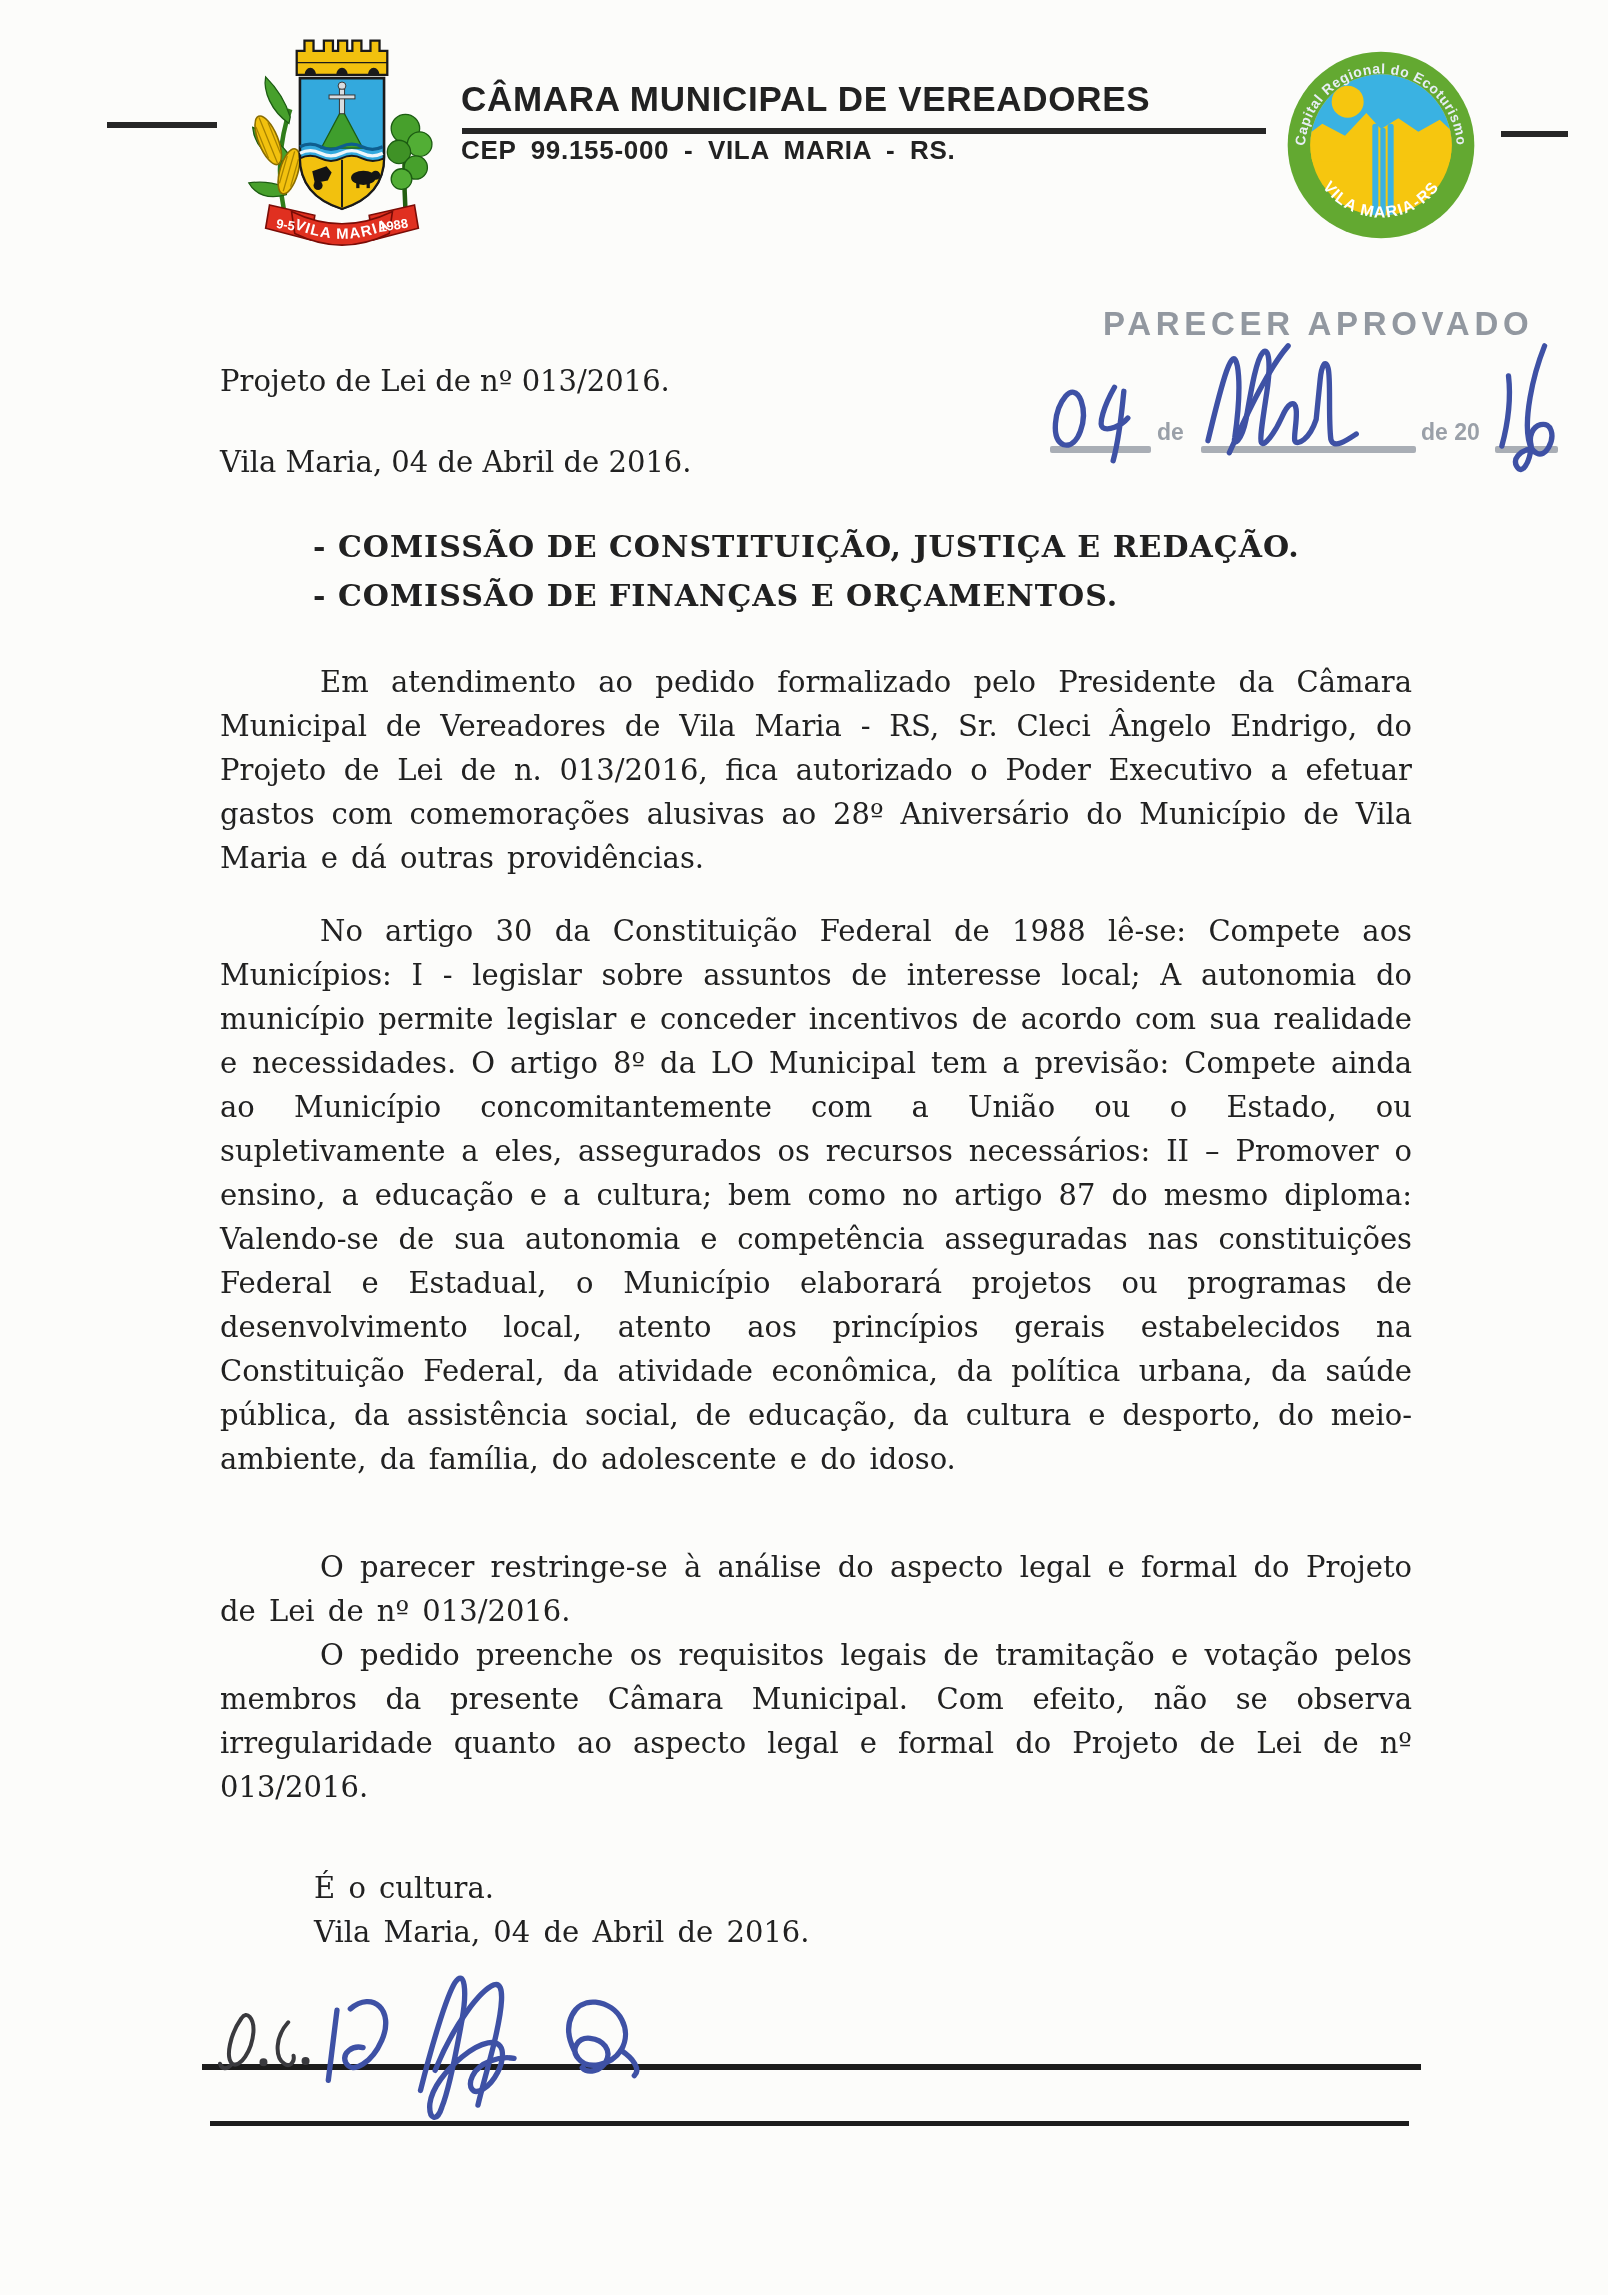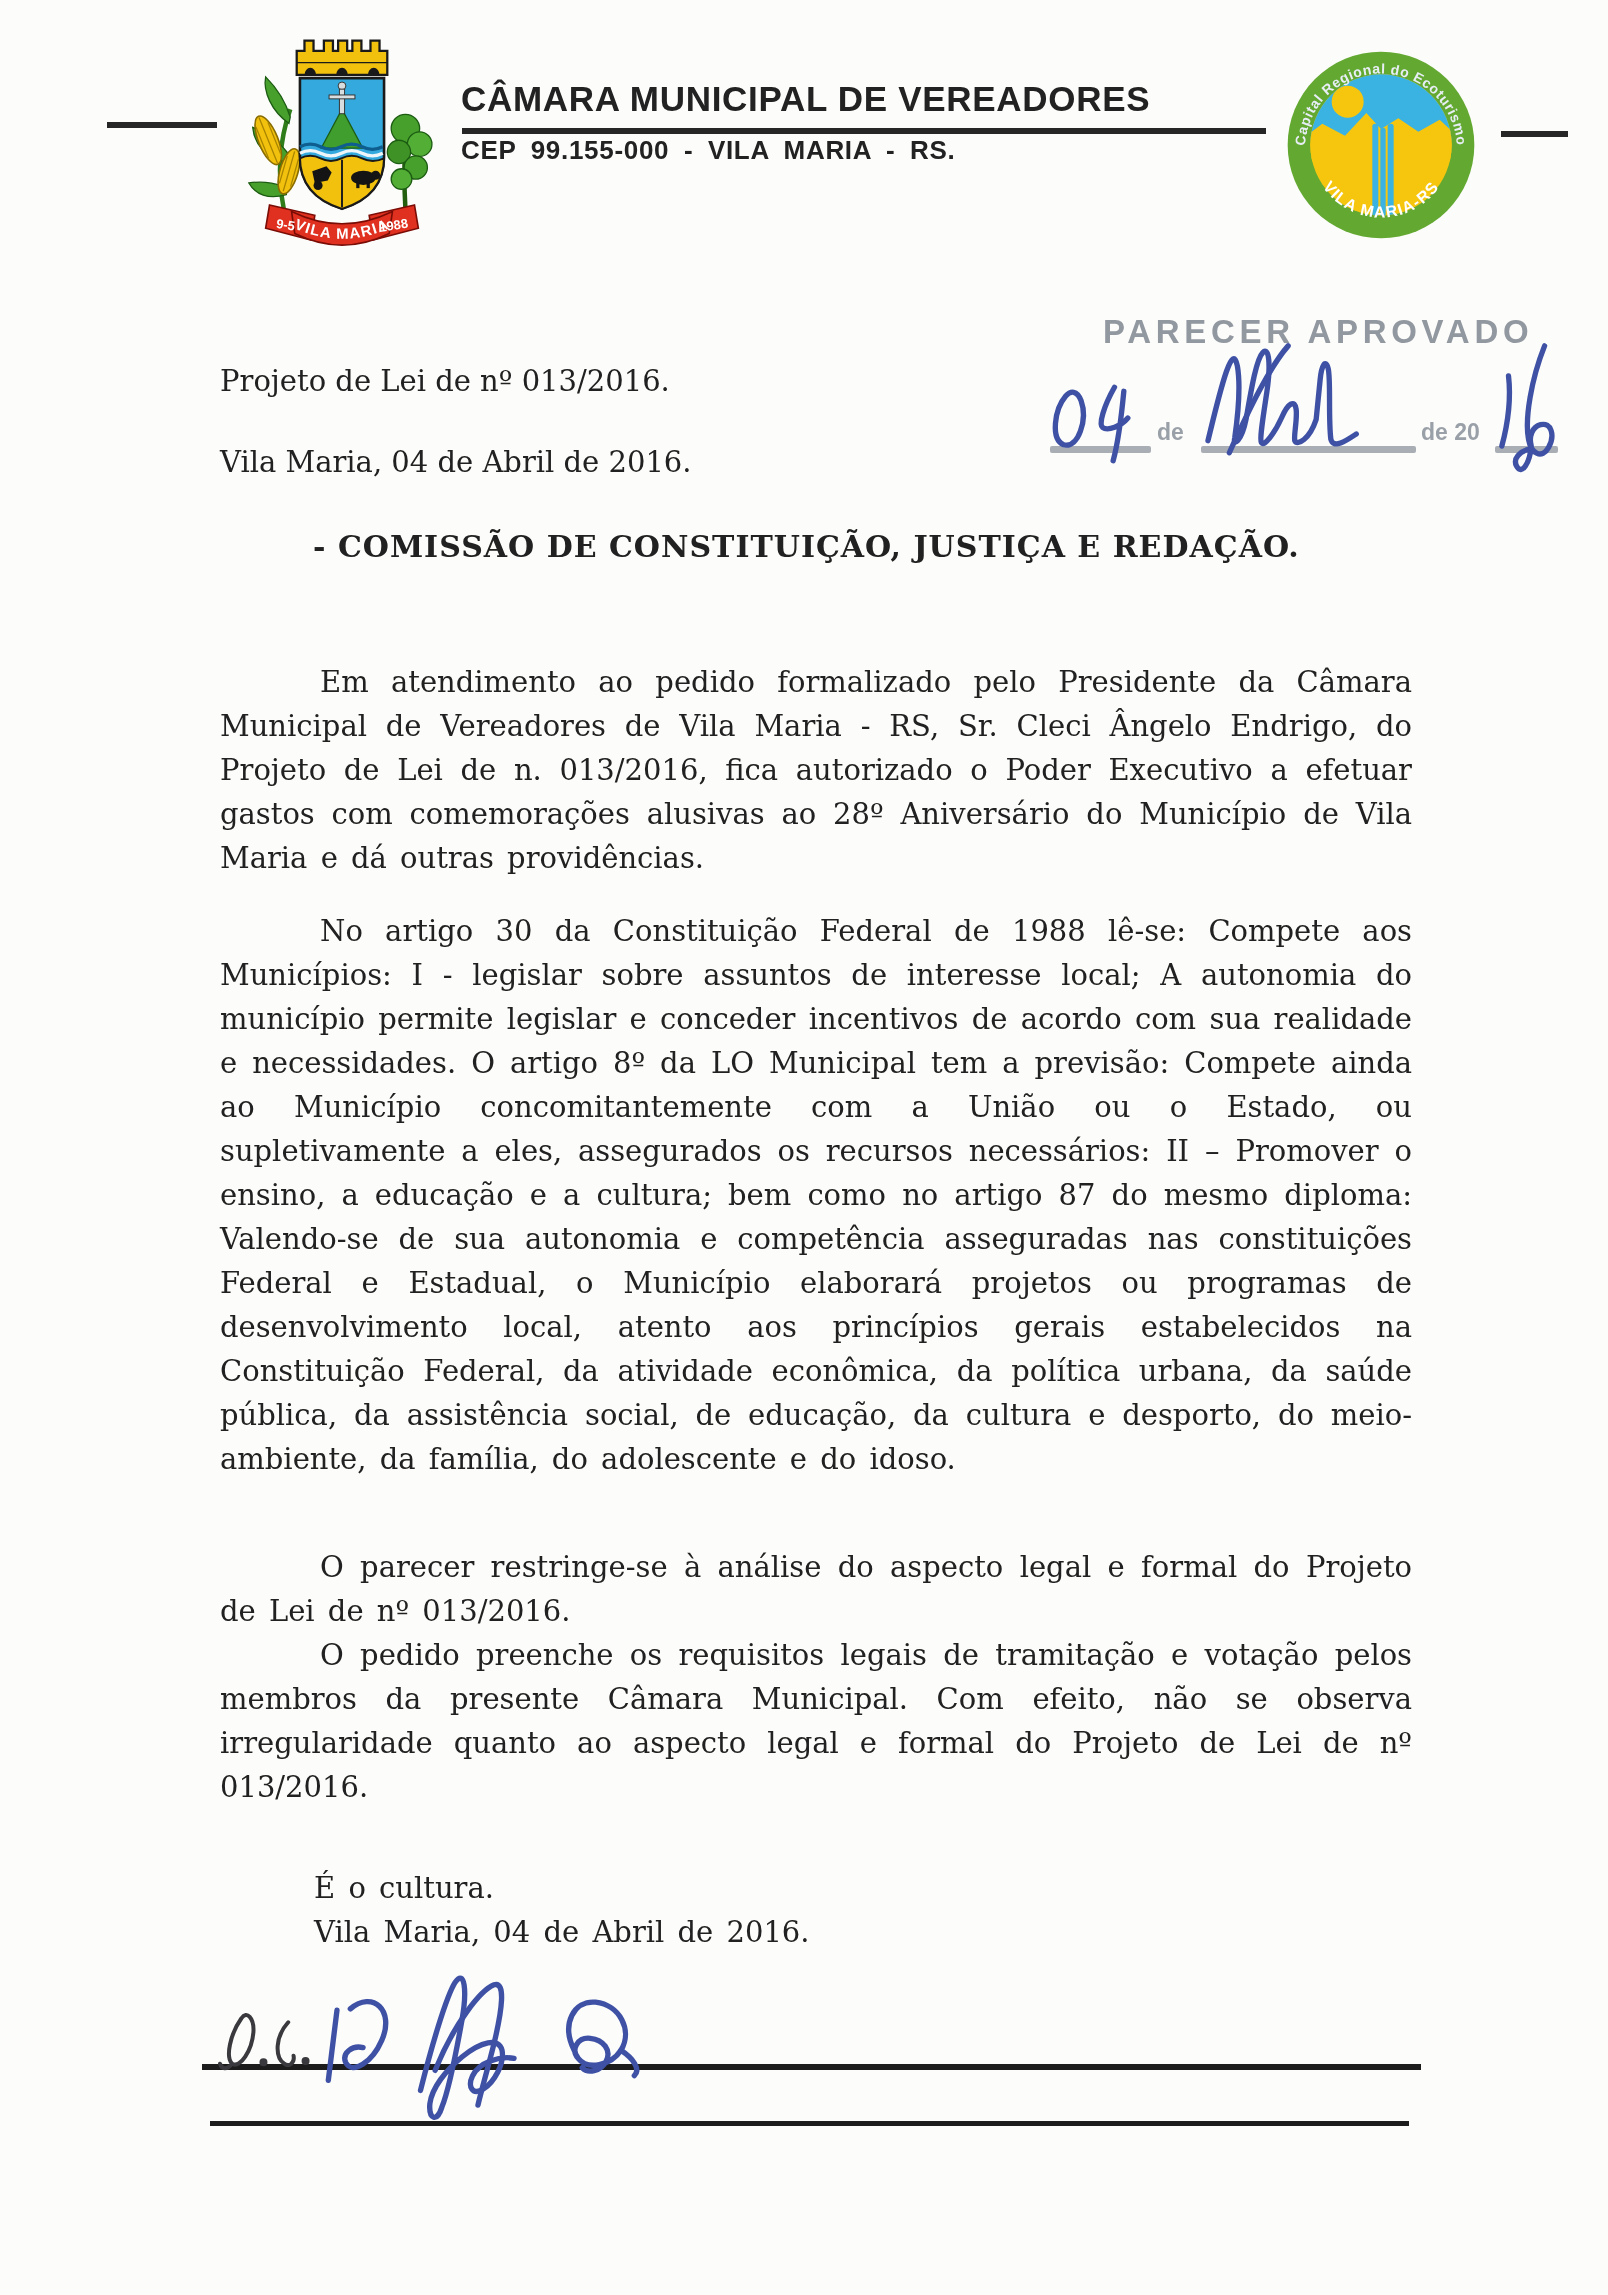--- a/index.html
+++ b/index.html
@@ -16,21 +16,21 @@
   .address-line{font-size:26px;letter-spacing:0.7px;margin-top:16px;word-spacing:6.7px;}
   .crest-svg{position:absolute;left:232px;top:13.4px;}
   .seal-svg{position:absolute;left:1281px;top:45px;}
   
   .doc-title{position:absolute;left:220px;top:267px;font-size:31px;font-weight:bold;letter-spacing:0.7px;}
   .subject-line{position:absolute;left:220px;top:364px;font-size:29px;text-align:center;}
   .date-line{position:absolute;left:220px;top:445px;font-size:29px;}
   .commissions{position:absolute;left:313px;top:529px;font-size:30px;font-weight:bold;letter-spacing:1px;}
   .commissions div{margin-bottom:14px;}
   
-  .stamp-label{position:absolute;left:1103px;top:313px;font-family:"Liberation Sans", sans-serif;
+  .stamp-label{position:absolute;left:1103px;top:305px;font-family:"Liberation Sans", sans-serif;
         font-weight:700;font-size:33px;letter-spacing:4.7px;color:#8a9099;opacity:.92;}
   .stamp-blank{position:absolute;height:6.7px;background:#9aa0a8;border-radius:2px;opacity:.85;}
   .blank1{left:1050px;top:446px;width:101px;}
   .blank2{left:1201px;top:446px;width:215px;}
   .blank3{left:1495px;top:446px;width:63px;}
   .stamp-connector{position:absolute;font-family:"Liberation Sans", sans-serif;font-weight:700;
         font-size:23px;color:#9aa0a8;}
   .conn1{left:1157px;top:419px;text-align:right;}
   .conn2{left:1421px;top:419px;}
   .stamp-ink{position:absolute;left:1029px;top:339px;}
@@ -186,20 +186,21 @@
                C 456,165 475,152 490,142"></path>
       <path d="M 300,170 C 330,104 360,42 388,10"></path>
       <path d="M 718,55 C 722,90 716,130 708,160"></path>
       <path d="M 772,10 C 752,60 742,120 748,150 C 752,172 768,180 778,162 C 788,144 782,124 766,128
                C 754,131 748,145 752,160 C 750,185 738,205 730,190 C 724,178 736,168 748,165"></path>
     </g>
   </svg>
 
   <div class="commissions">
     <div>- COMISSÃO DE CONSTITUIÇÃO, JUSTIÇA E REDAÇÃO.</div>
+    <div>- COMISSÃO DE FINANÇAS E ORÇAMENTOS.</div>
   </div>
 
   <div class="body-text">
     <p class="p1">Em atendimento ao pedido formalizado pelo Presidente da Câmara Municipal de Vereadores de Vila Maria - RS, Sr. Cleci Ângelo Endrigo, do Projeto de Lei de n. 013/2016, fica autorizado o Poder Executivo a efetuar gastos com comemorações alusivas ao 28º Aniversário do Município de Vila Maria e dá outras providências.</p>
     <p class="p2">No artigo 30 da Constituição Federal de 1988 lê-se: Compete aos Municípios: I - legislar sobre assuntos de interesse local; A autonomia do município permite legislar e conceder incentivos de acordo com sua realidade e necessidades. O artigo 8º da LO Municipal tem a previsão: Compete ainda ao Município concomitantemente com a União ou o Estado, ou supletivamente a eles, assegurados os recursos necessários: II – Promover o ensino, a educação e a cultura; bem como no artigo 87 do mesmo diploma: Valendo-se de sua autonomia e competência asseguradas nas constituições Federal e Estadual, o Município elaborará projetos ou programas de desenvolvimento local, atento aos princípios gerais estabelecidos na Constituição Federal, da atividade econômica, da política urbana, da saúde pública, da assistência social, de educação, da cultura e desporto, do meio-ambiente, da família, do adolescente e do idoso.</p>
     <p class="p3">O parecer restringe-se à análise do aspecto legal e formal do Projeto de Lei de nº 013/2016.</p>
     <p class="p4">O pedido preenche os requisitos legais de tramitação e votação pelos membros da presente Câmara Municipal. Com efeito, não se observa irregularidade quanto ao aspecto legal e formal do Projeto de Lei de nº 013/2016.</p>
     <p class="closing">É o cultura.</p>
     <p class="closing">Vila Maria, 04 de Abril de 2016.</p>
   </div>

